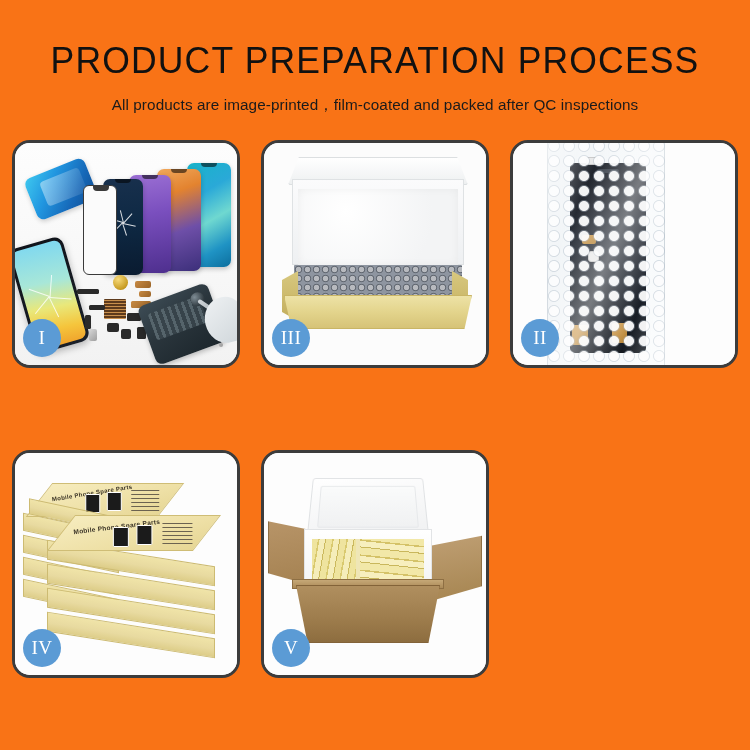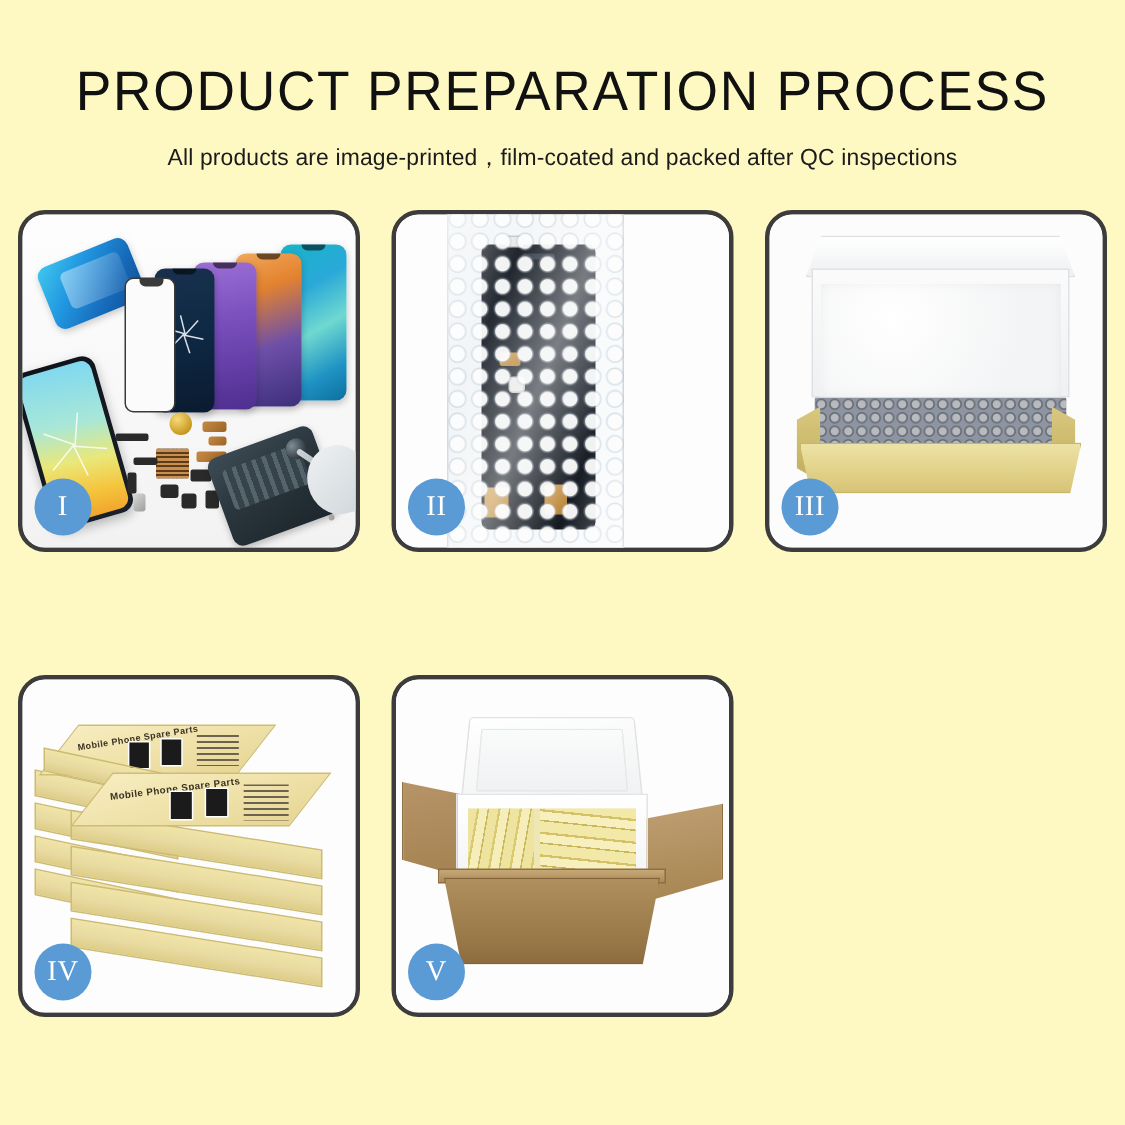--- a/index.html
+++ b/index.html
@@ -9,21 +9,21 @@
     height: 750px;
     background: #ffffff;
     font-family: "Liberation Sans", sans-serif;
     overflow: hidden;
   }
 
   .page {
     position: relative;
     width: 750px;
     height: 750px;
-    background: #fef9c3;
+    background: #f97316;
   }
 
   
   .header {
     position: absolute;
     left: 0; top: 0;
     width: 750px;
     text-align: center;
   }
   .page-title {
@@ -470,47 +470,47 @@
 
         <div class="p1-chassis"></div>
         <div class="p1-tweezer"></div>
         <div class="p1-hand"></div>
       </div>
       <div class="badge">I</div>
     </div>
 
     <div class="panel">
       <div class="panel-photo">
+        <div class="p3-bg"></div>
+        <div class="p3-lidback"></div>
+        <div class="p3-innerwall"></div>
+        <div class="p3-foam"></div>
+        <div class="p3-grey"></div>
+        <div class="p3-left"></div>
+        <div class="p3-right"></div>
+        <div class="p3-front"></div>
+      </div>
+      <div class="badge">III</div>
+    </div>
+
+    <div class="panel">
+      <div class="panel-photo">
         <div class="p2-bg"></div>
         <div class="p2-bag">
           <div class="p2-screen"></div>
           <div class="p2-tab" style="left:38px;top:18px;width:12px;height:8px;"></div>
           <div class="p2-flex" style="left:34px;top:96px;width:14px;height:9px;"></div>
           <div class="p2-tab" style="left:40px;top:112px;width:11px;height:11px;border-radius:3px;"></div>
           <div class="p2-flex" style="left:24px;top:186px;width:16px;height:20px;"></div>
           <div class="p2-flex" style="left:64px;top:184px;width:15px;height:20px;"></div>
         </div>
         <div class="p2-bubbles"></div>
         <div class="p2-sheen"></div>
       </div>
       <div class="badge">II</div>
-    </div>
-
-    <div class="panel">
-      <div class="panel-photo">
-        <div class="p3-bg"></div>
-        <div class="p3-lidback"></div>
-        <div class="p3-innerwall"></div>
-        <div class="p3-foam"></div>
-        <div class="p3-grey"></div>
-        <div class="p3-left"></div>
-        <div class="p3-right"></div>
-        <div class="p3-front"></div>
-      </div>
-      <div class="badge">III</div>
     </div>
 
     <div class="panel">
       <div class="panel-photo">
         <div class="p4-bg"></div>
         <div class="boxstack">
 
           <div class="ybox" style="left:8px;top:70px;width:96px;height:18px;transform:skewY(12deg);"></div>
           <div class="ybox" style="left:8px;top:92px;width:96px;height:18px;transform:skewY(12deg);"></div>
           <div class="ybox" style="left:8px;top:114px;width:96px;height:18px;transform:skewY(12deg);"></div>

